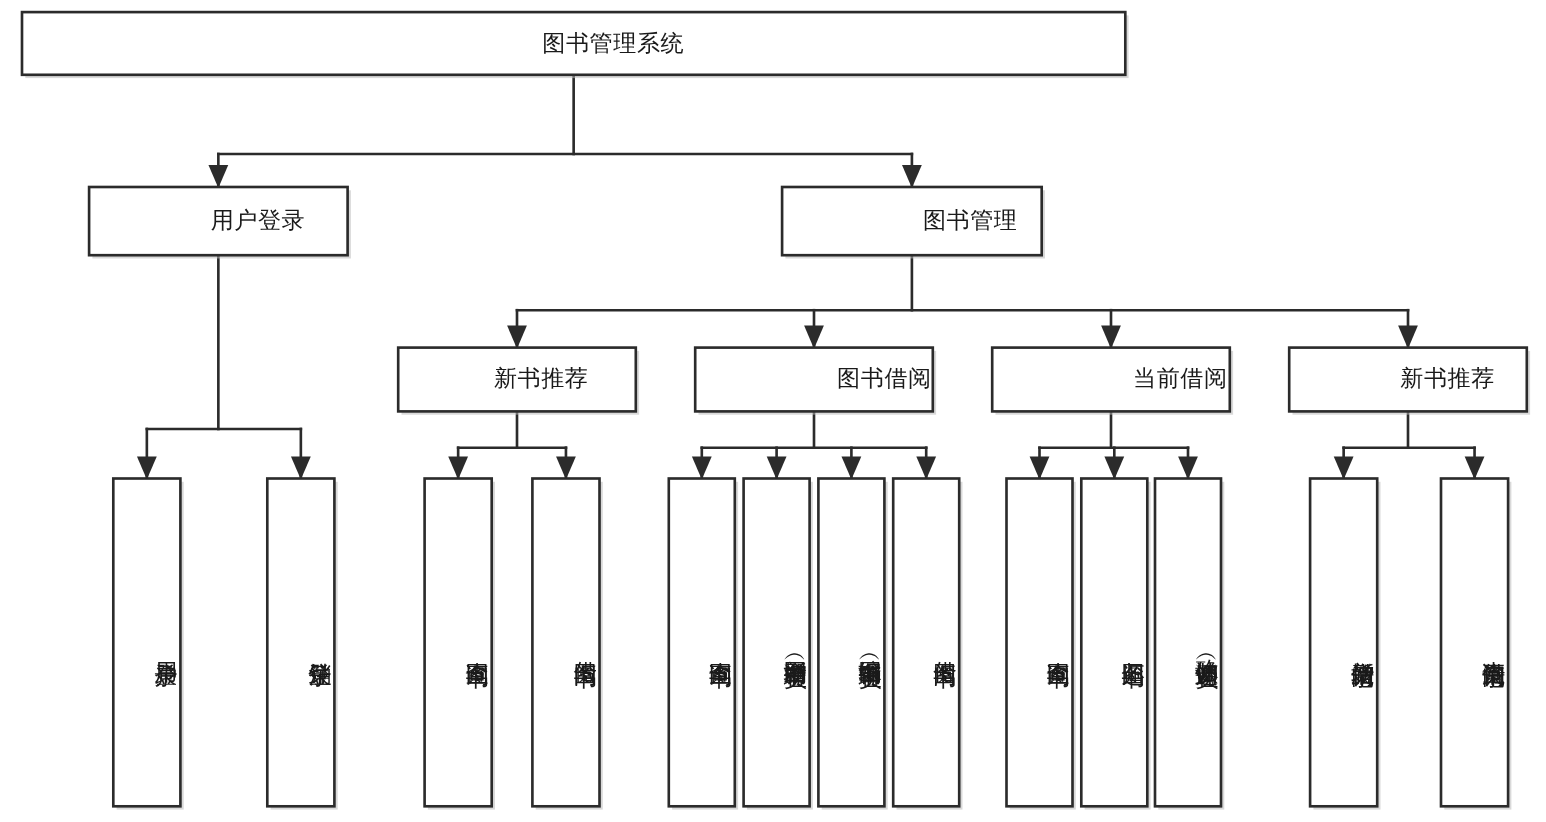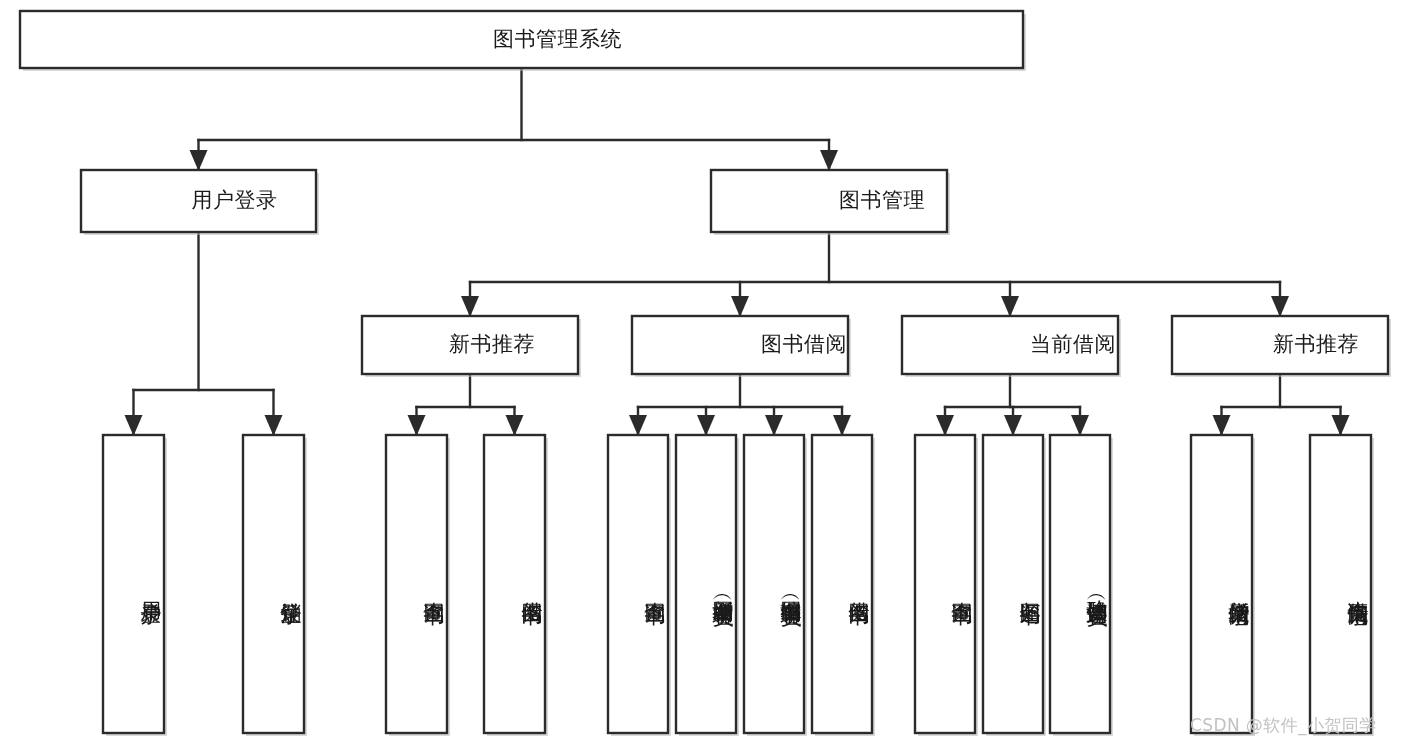--- a/index.html
+++ b/index.html
@@ -208,15 +208,14 @@
       <div class="node-label label-v" style="left: 676px; top: 435px; width: 60px; height: 298px;">新增图书（管理员）</div>
       <div class="node-label label-v" style="left: 744px; top: 435px; width: 60px; height: 298px;">编辑图书（管理员）</div>
       <div class="node-label label-v" style="left: 812px; top: 435px; width: 60px; height: 298px;">借阅图书</div>
       <div class="node-label label-v" style="left: 915px; top: 435px; width: 60px; height: 298px;">查询图书</div>
       <div class="node-label label-v" style="left: 983px; top: 435px; width: 60px; height: 298px;">归还图书</div>
       <div class="node-label label-v" style="left: 1050px; top: 435px; width: 60px; height: 298px;">确认归还（管理员）</div>
       <div class="node-label label-v" style="left: 1191px; top: 435px; width: 61px; height: 298px;">新增借阅记录</div>
       <div class="node-label label-v" style="left: 1310px; top: 435px; width: 61px; height: 298px;">查询借阅记录</div>
     </div>
 
-  <div class="watermark">CSDN @软件_小贺同学</div>
 
 </div>
 
 </body></html>

